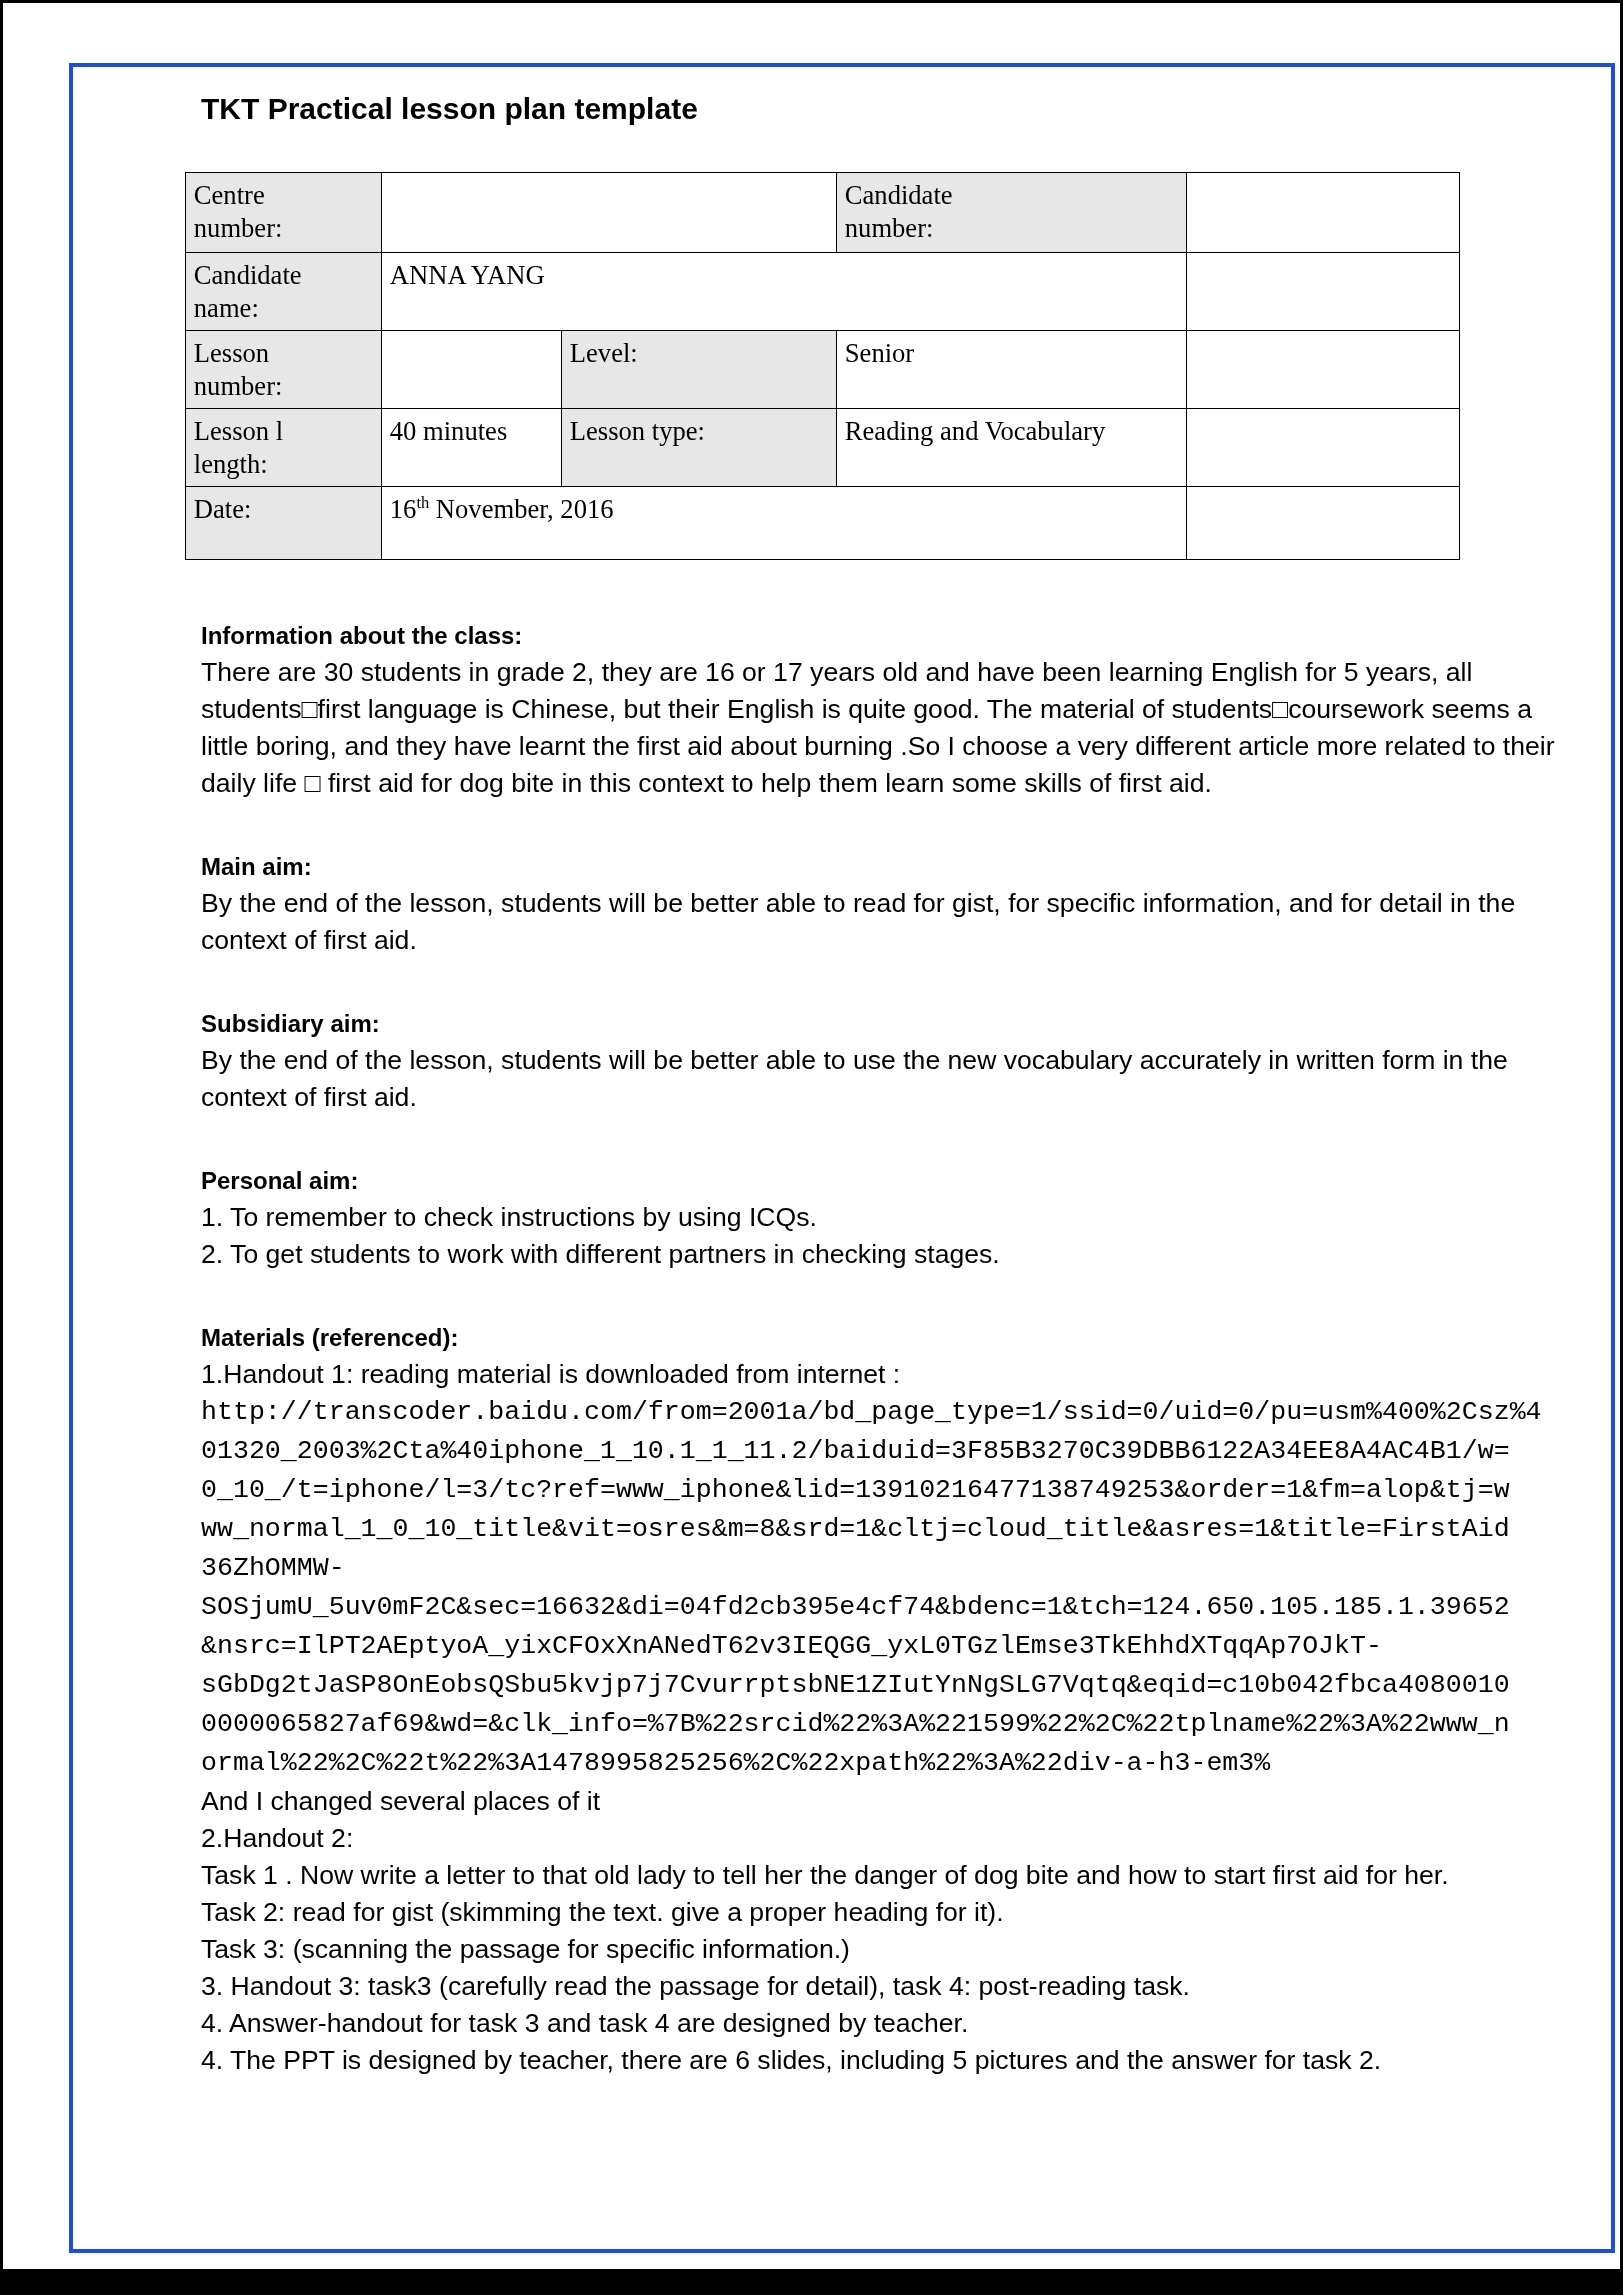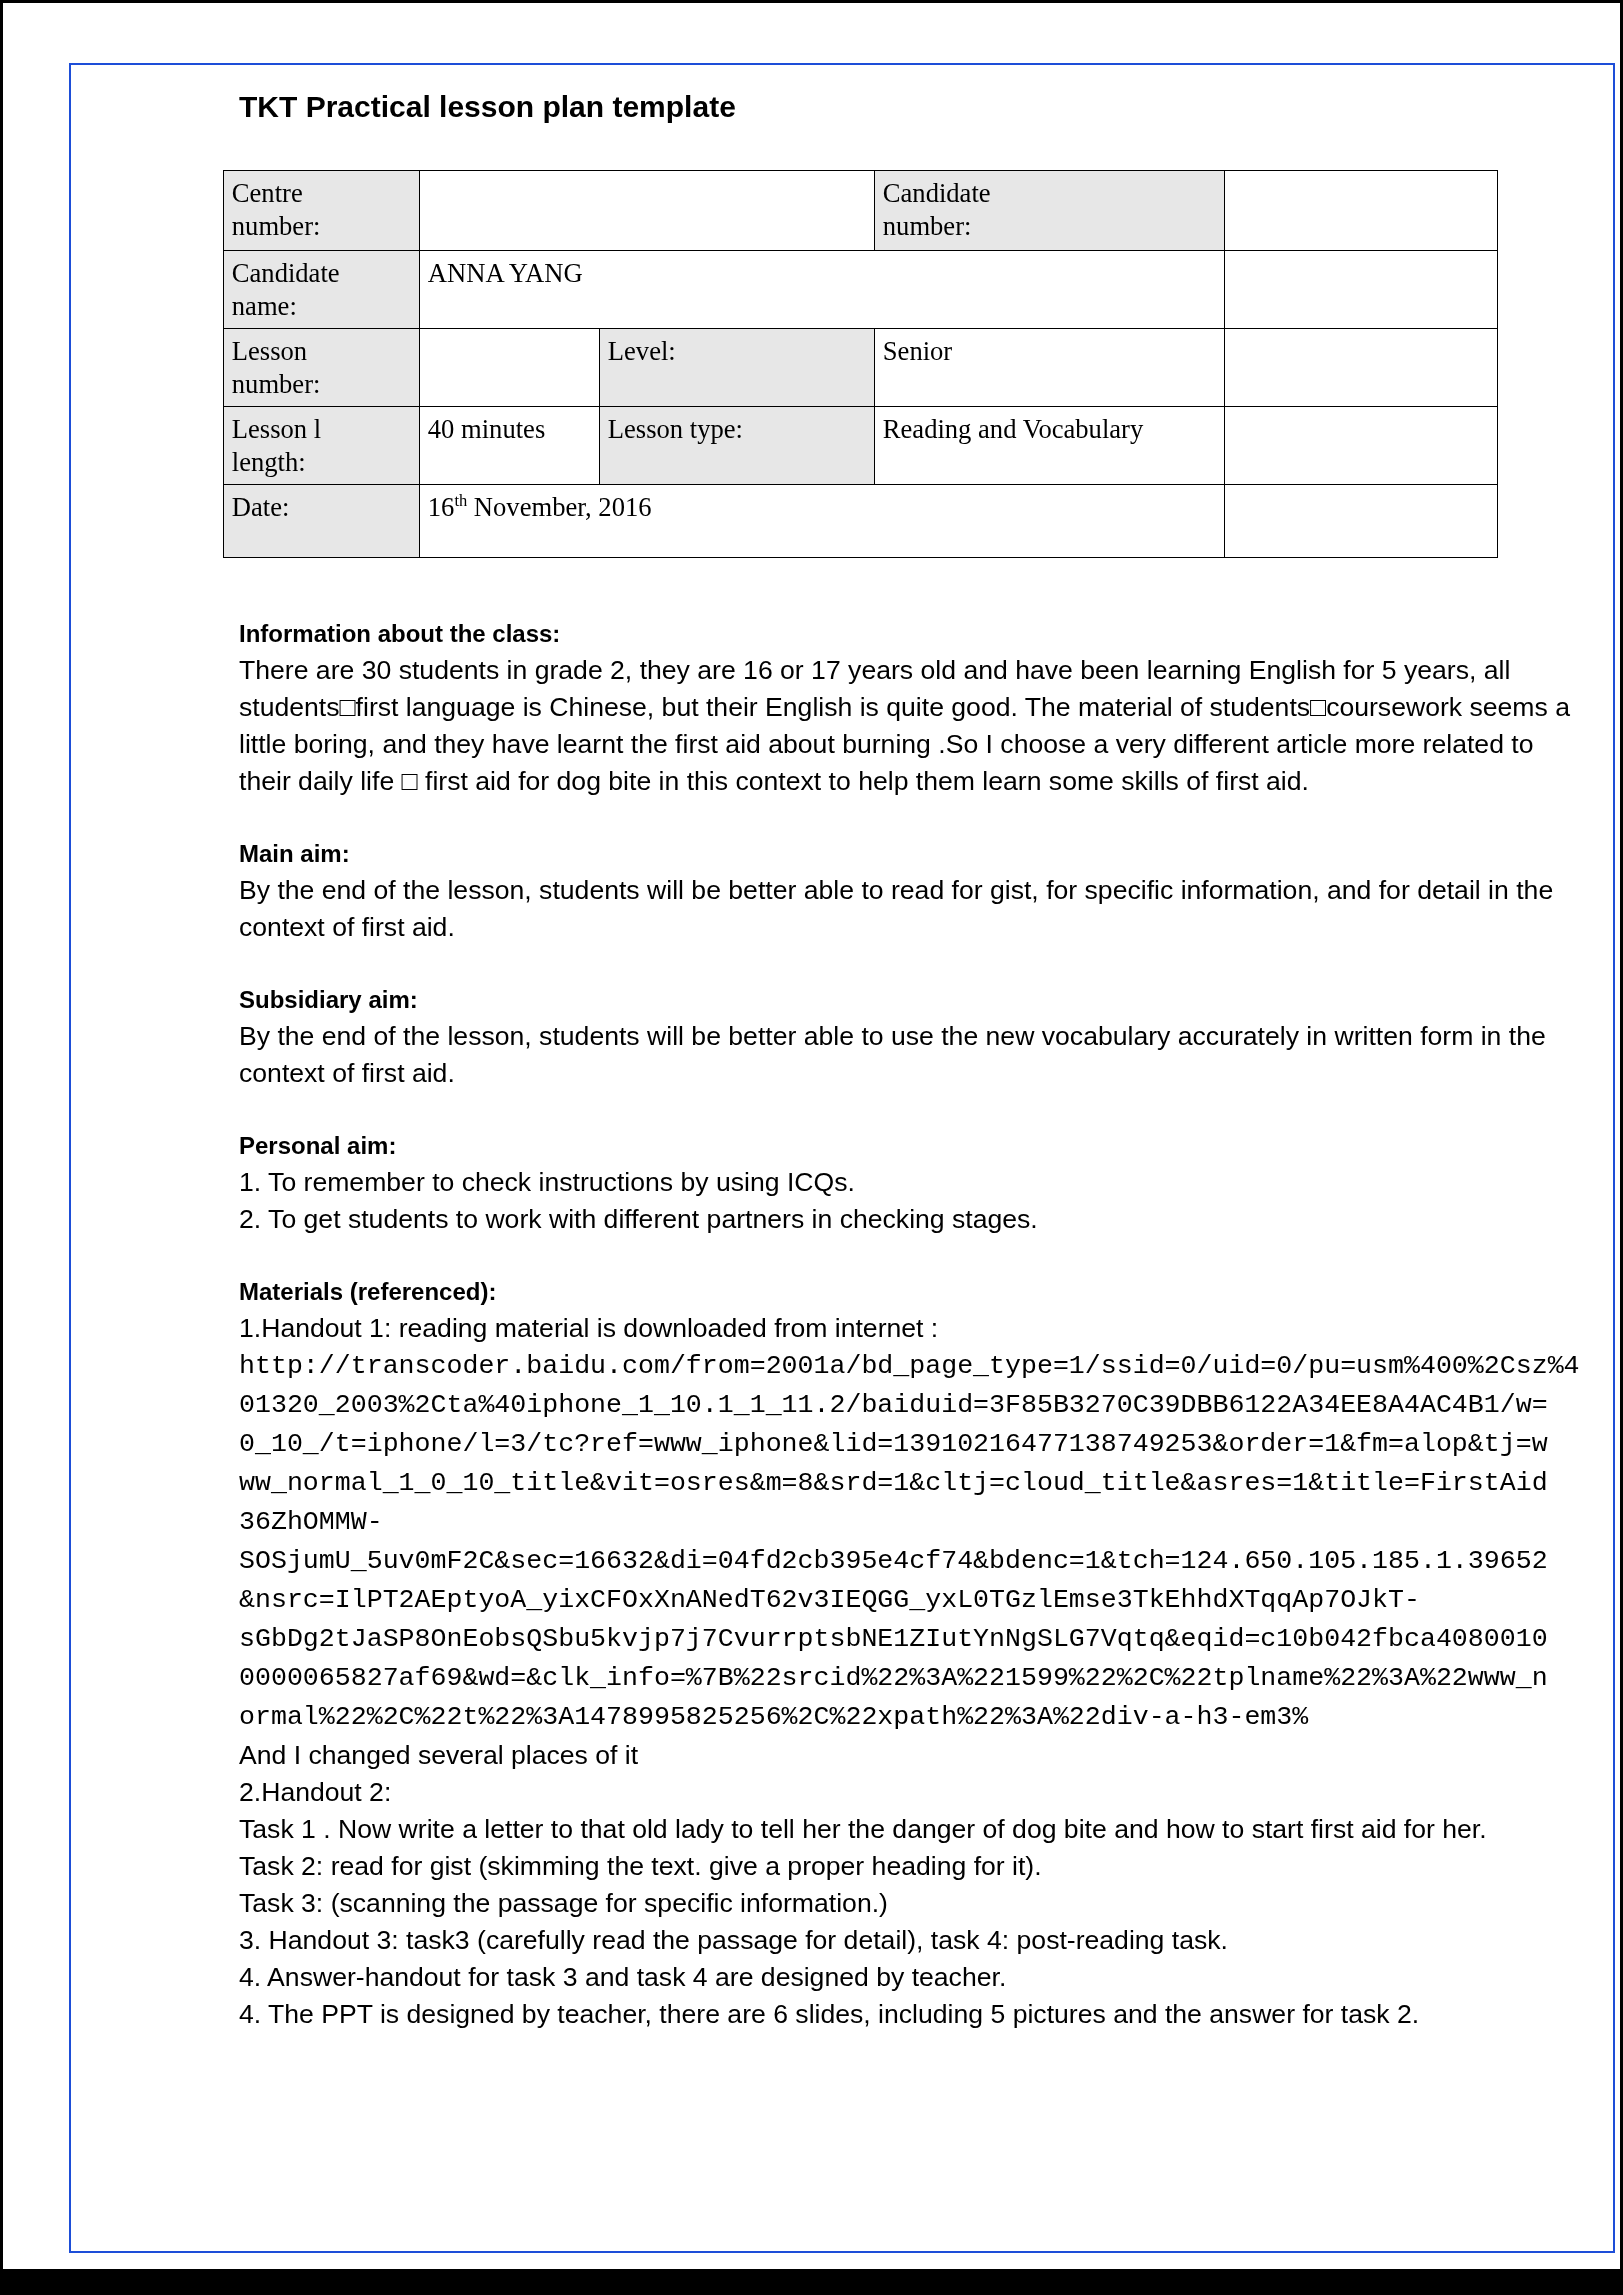--- a/index.html
+++ b/index.html
@@ -16,24 +16,23 @@
     border: 3.4px solid #000;
     box-sizing: border-box;
   }
   .bottom-bar {
     position: absolute; left: 0; right: 0; bottom: 0;
     height: 23px; background: #000;
   }
   .frame {
     position: absolute; left: 66px; top: 60px;
     width: 1546px; height: 2190px;
-    border: 2px solid #1d4ed8;
+    border: 4px solid #1d4ed8;
     box-sizing: border-box;
     background: #fff;
-    padding-left: 40px;
   }
   .content { padding: 23px 37px 0 128px; }
 
   .doc-title {
     font-size: 30px; line-height: 38px; font-weight: bold;
     margin: 0;
   }
 
   table.lesson-table {
     border-collapse: collapse;
@@ -52,21 +51,21 @@
   }
   .lesson-table td.shade { background: #e7e7e7; }
   .lesson-table td.lbl-narrow { padding-right: 68px; }
   .lesson-table td.lbl-mid { padding-right: 170px; }
   tr.r-tall  { height: 80px; }
   tr.r-mid   { height: 75px; }
   tr.r-std   { height: 74px; margin-top: 9px; }
   tr.r-short { height: 73px; }
   .lesson-table sup { font-size: 0.62em; line-height: 0; }
 
-  .section { margin-top: 35px; }
+  .section { margin-top: 46px; }
   .section.first { margin-top: 57px; }
   .section h2 {
     font-size: 24px; line-height: 37px; font-weight: bold;
     margin: 0;
   }
   .section p {
     font-size: 26.6px; line-height: 37px;
     margin: 0;
   }
   .url-block {

